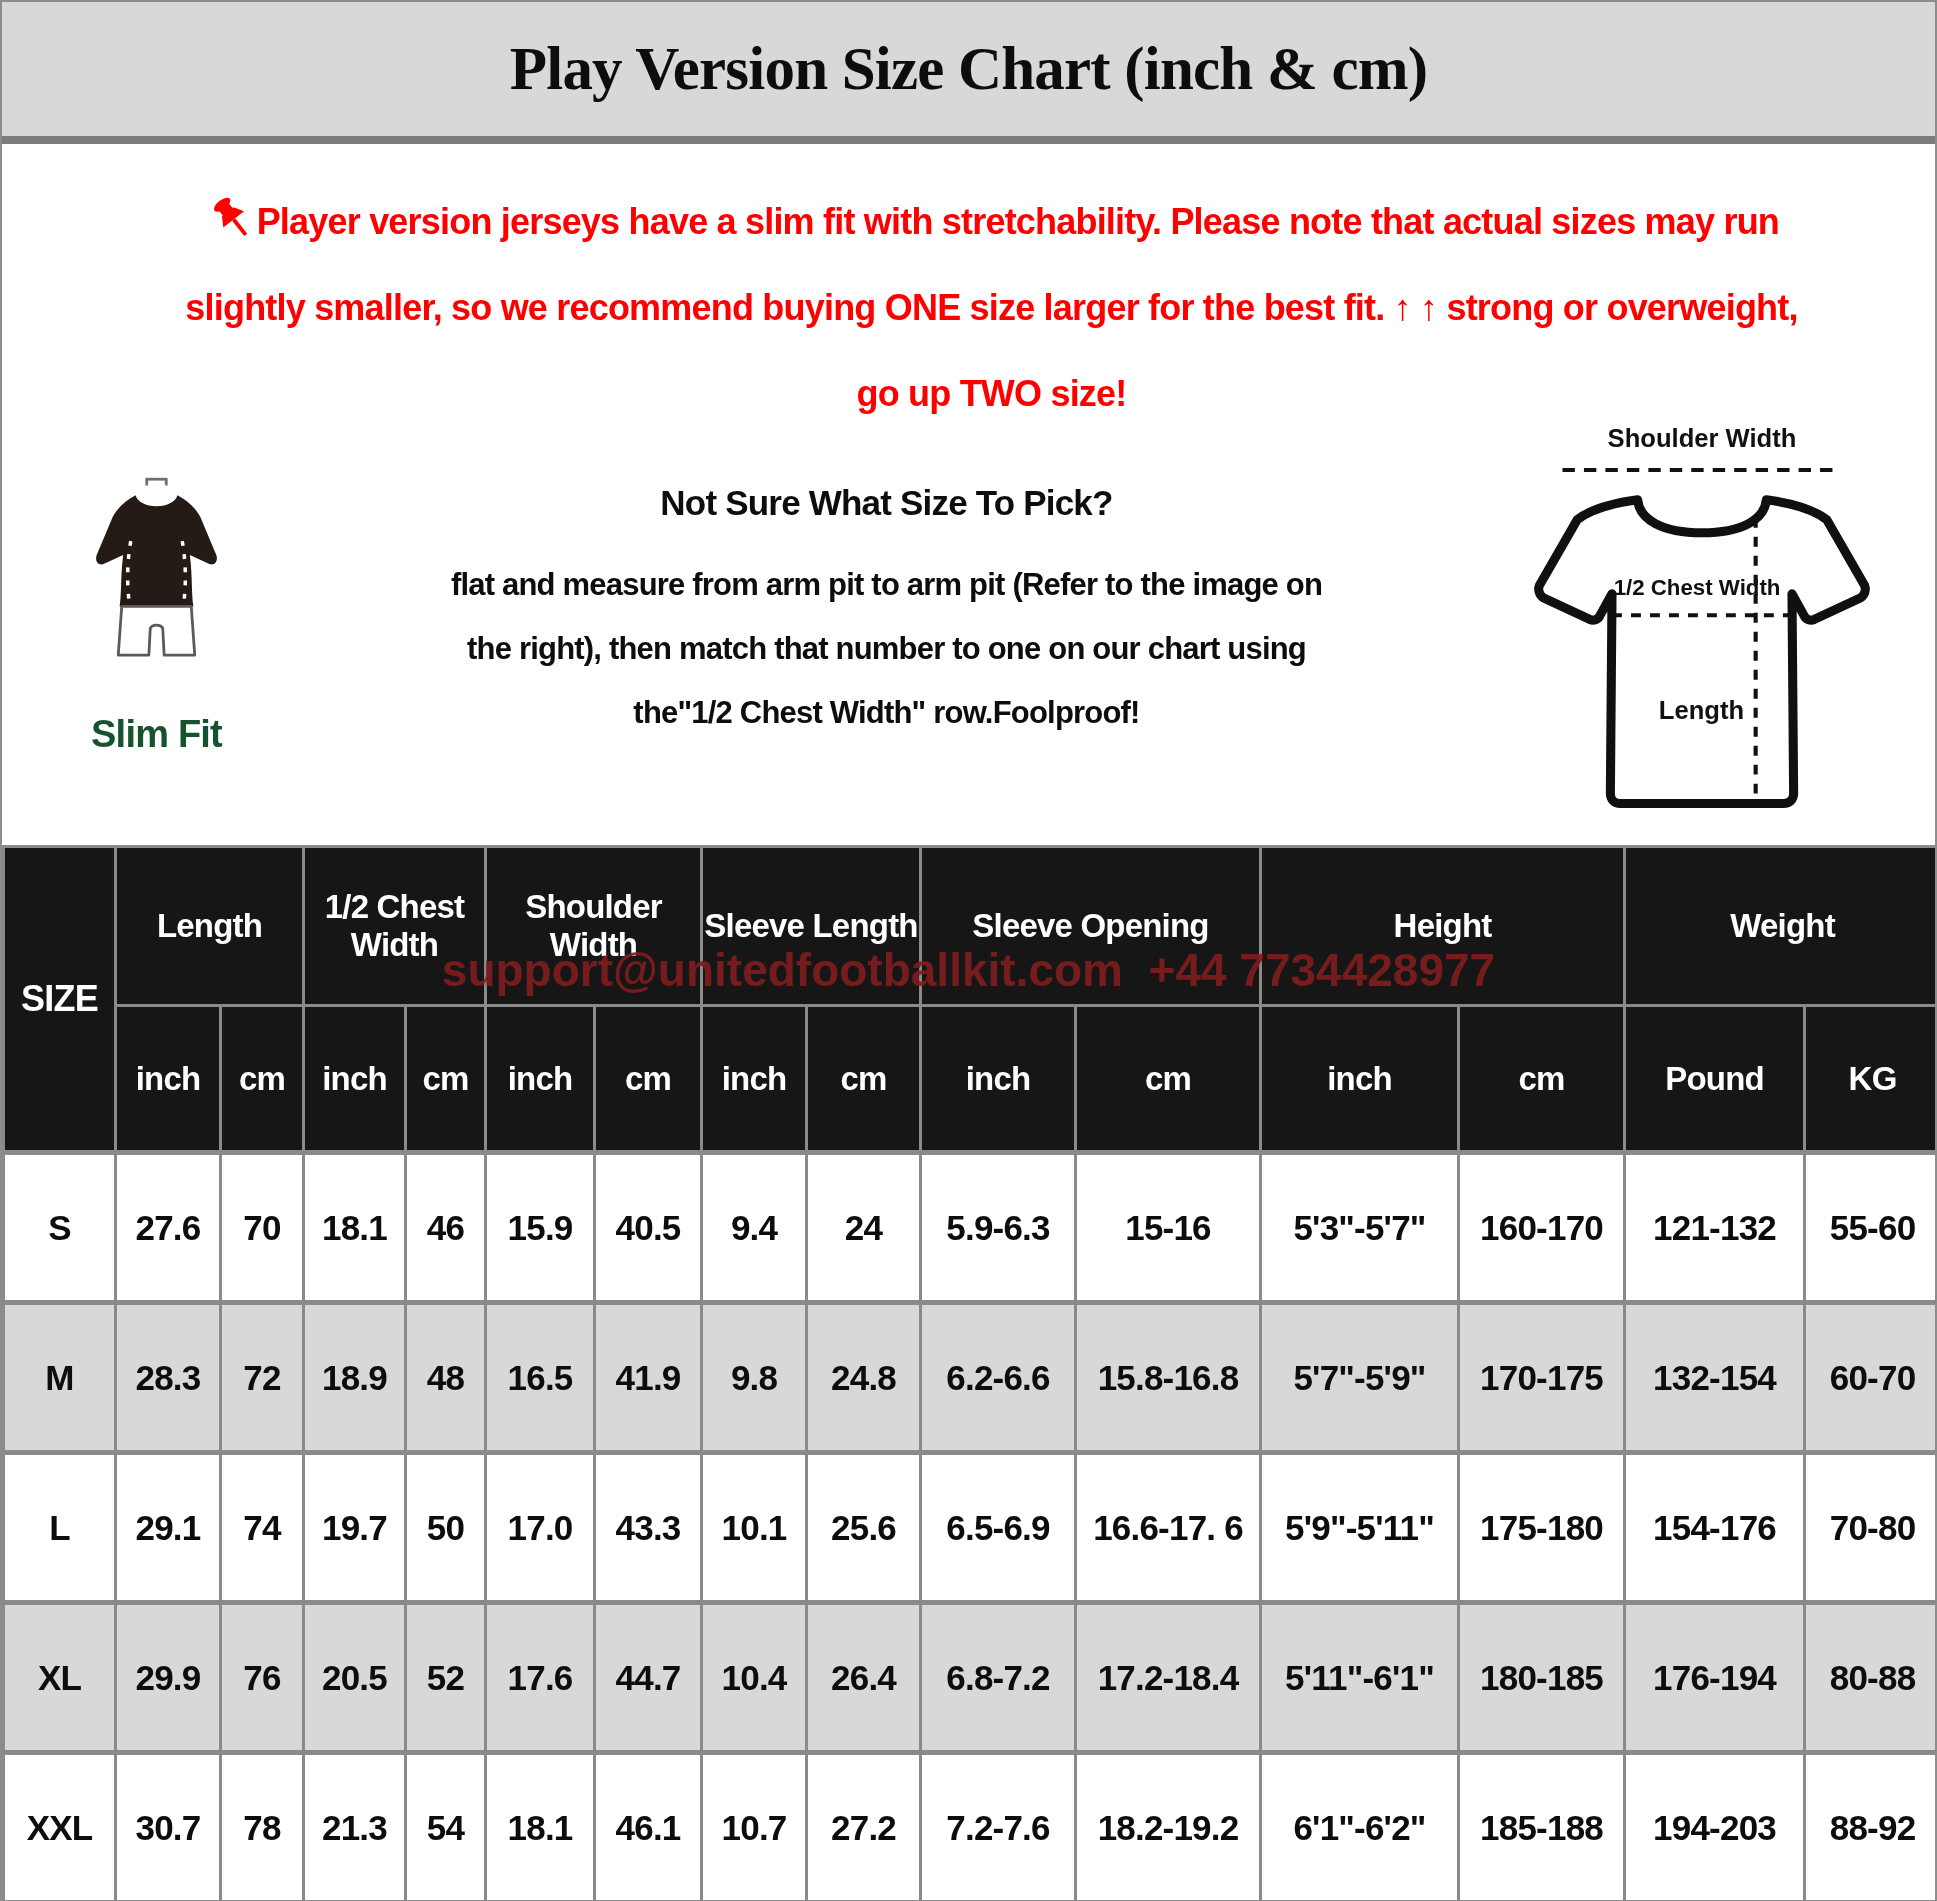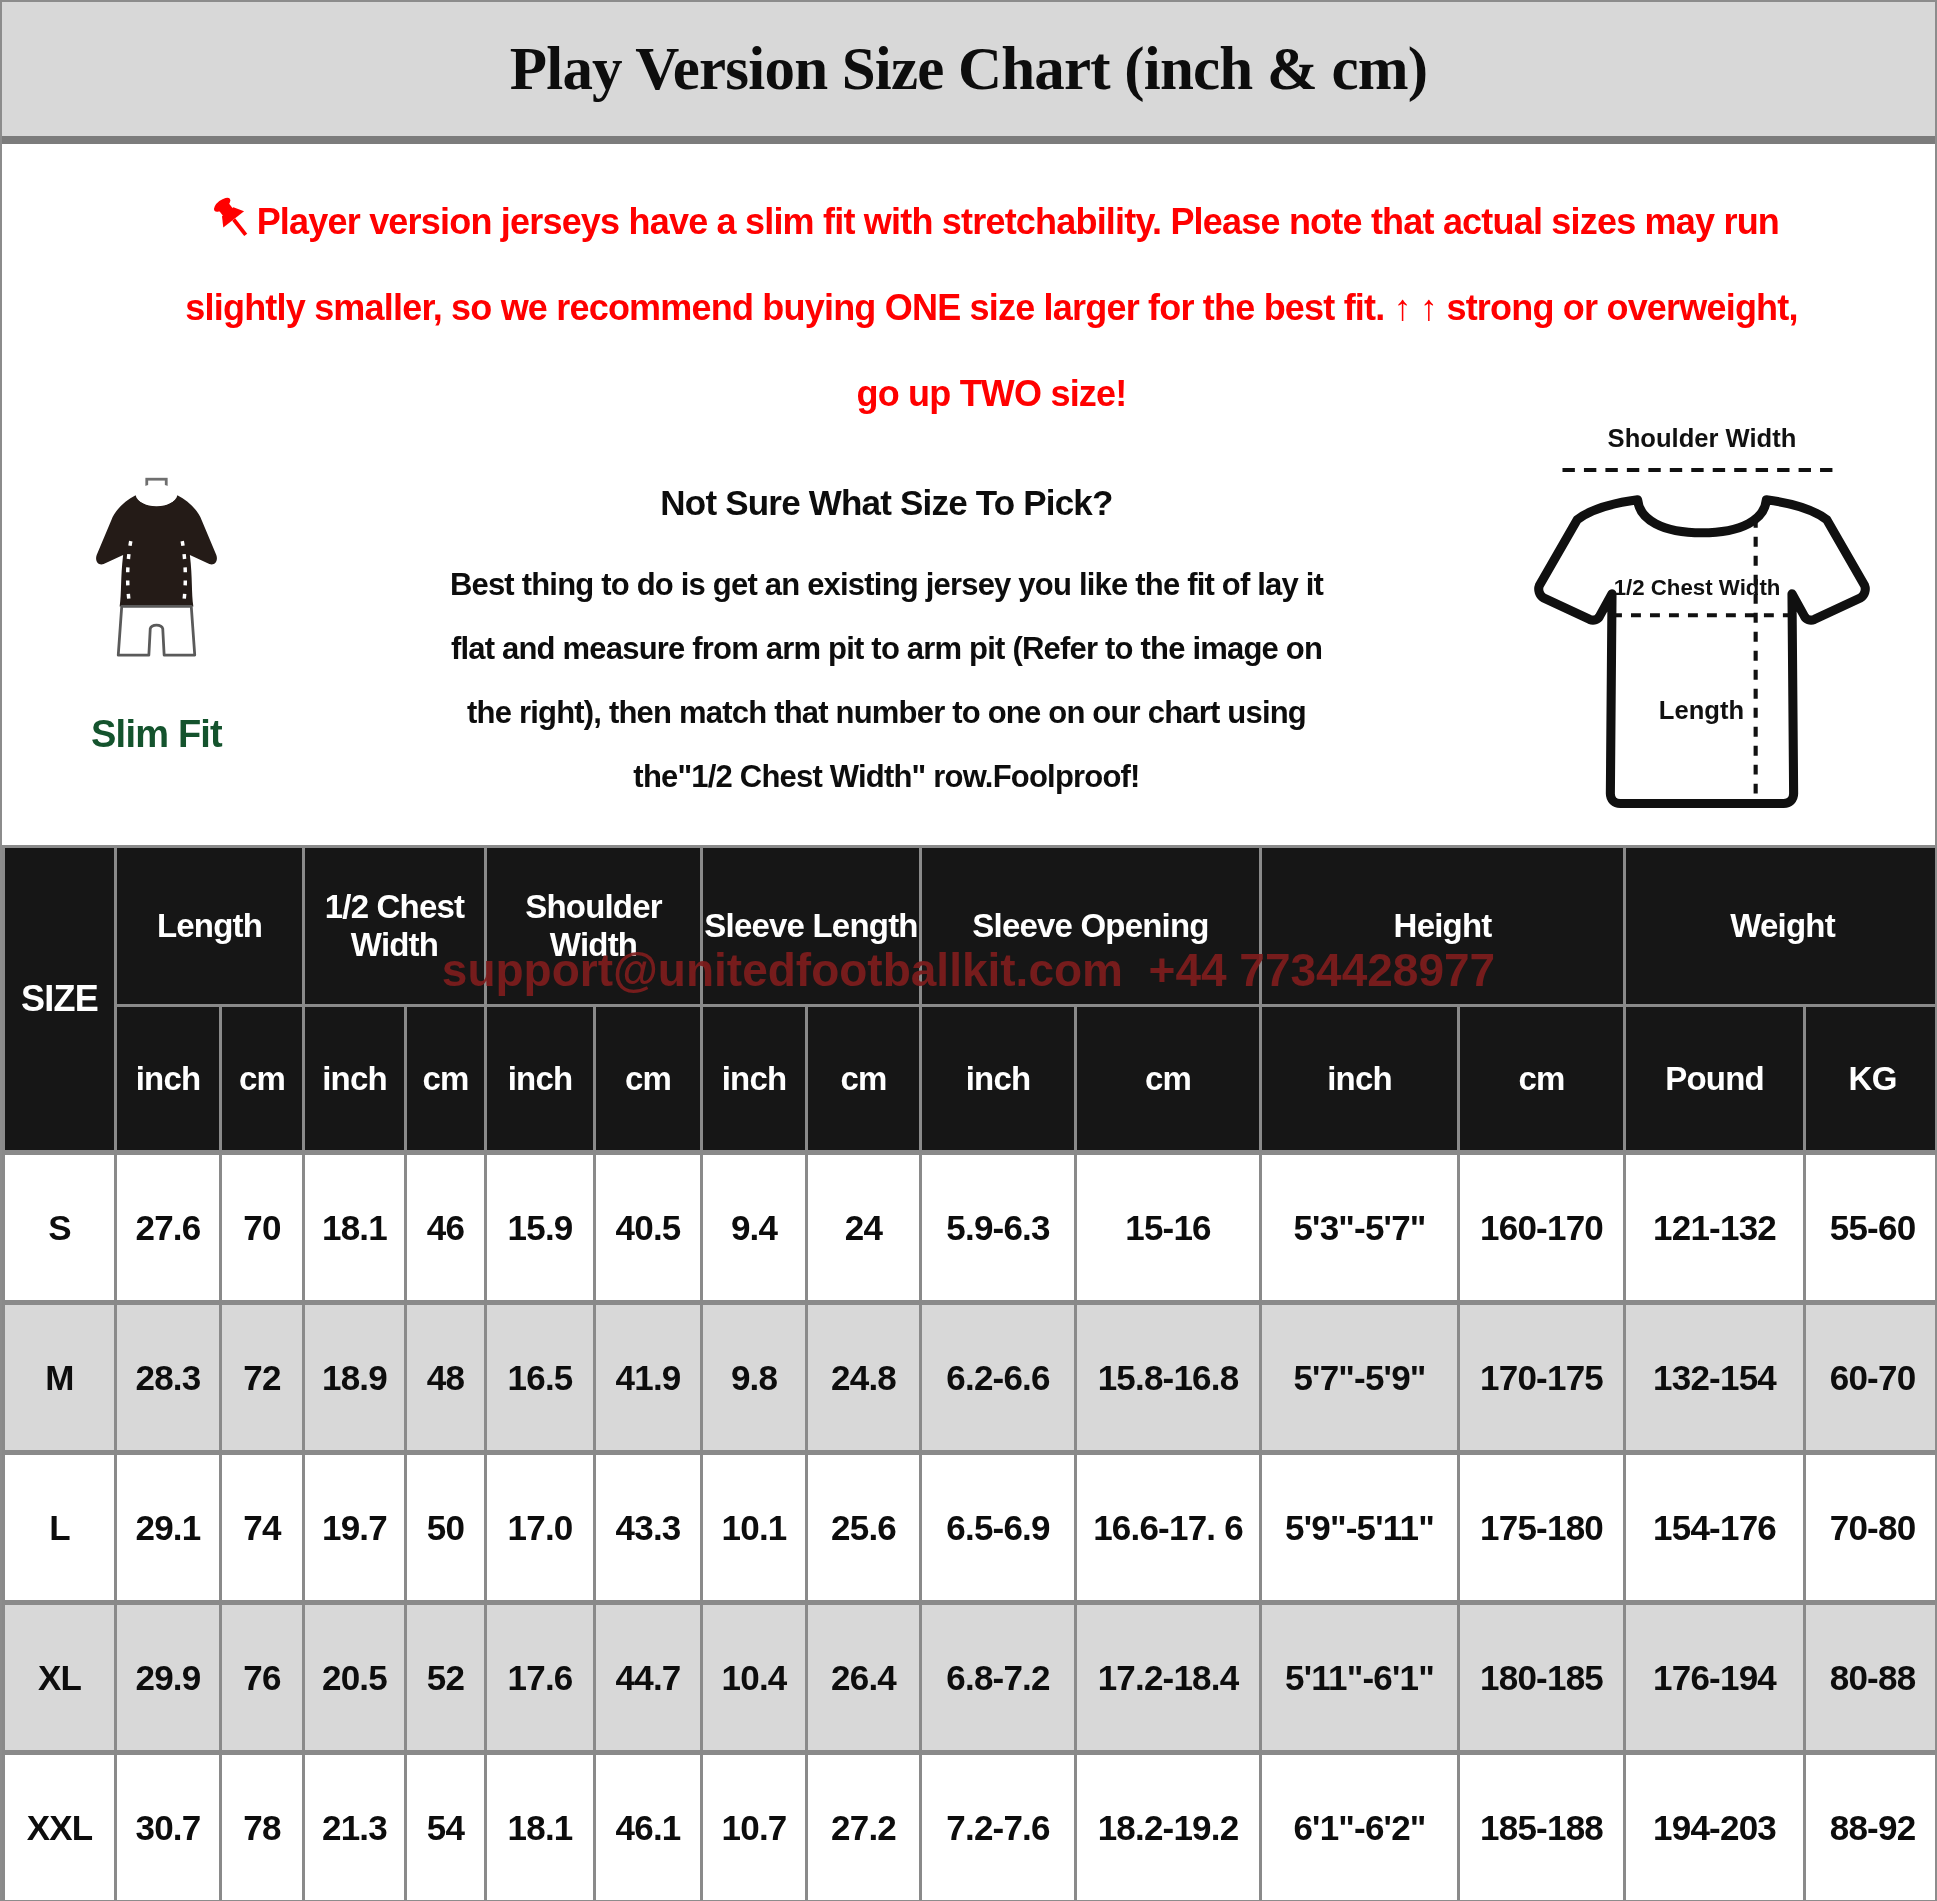--- a/index.html
+++ b/index.html
@@ -207,21 +207,20 @@
 
         <path d="M60,186 L160,186 L165,256 L121,256 L119,218
                  C117,211 103,211 101,218
                  L99,256 L55,256 Z" fill="#ffffff" stroke="#5a5a5a" stroke-width="4" stroke-linejoin="round"></path>
       </svg>
       <div class="fit-label">Slim Fit</div>
     </div>
 
     <div class="guide">
       <div class="guide-heading">Not Sure What Size To Pick?</div>
-      <div class="guide-line">Best thing to do is get an existing jersey you like the fit of lay it</div>
       <div class="guide-line">flat and measure from arm pit to arm pit (Refer to the image on</div>
       <div class="guide-line">the right), then match that number to one on our chart using</div>
       <div class="guide-line">the"1/2 Chest Width" row.Foolproof!</div>
     </div>
 
     <div class="diagram">
       <svg viewBox="0 0 470 512" aria-hidden="true">
 
         <text x="235" y="36" font-size="31" text-anchor="middle">Shoulder Width</text>
         <line x1="66" y1="64" x2="404" y2="64" stroke="#111111" stroke-width="5" stroke-dasharray="15 11"></line>

